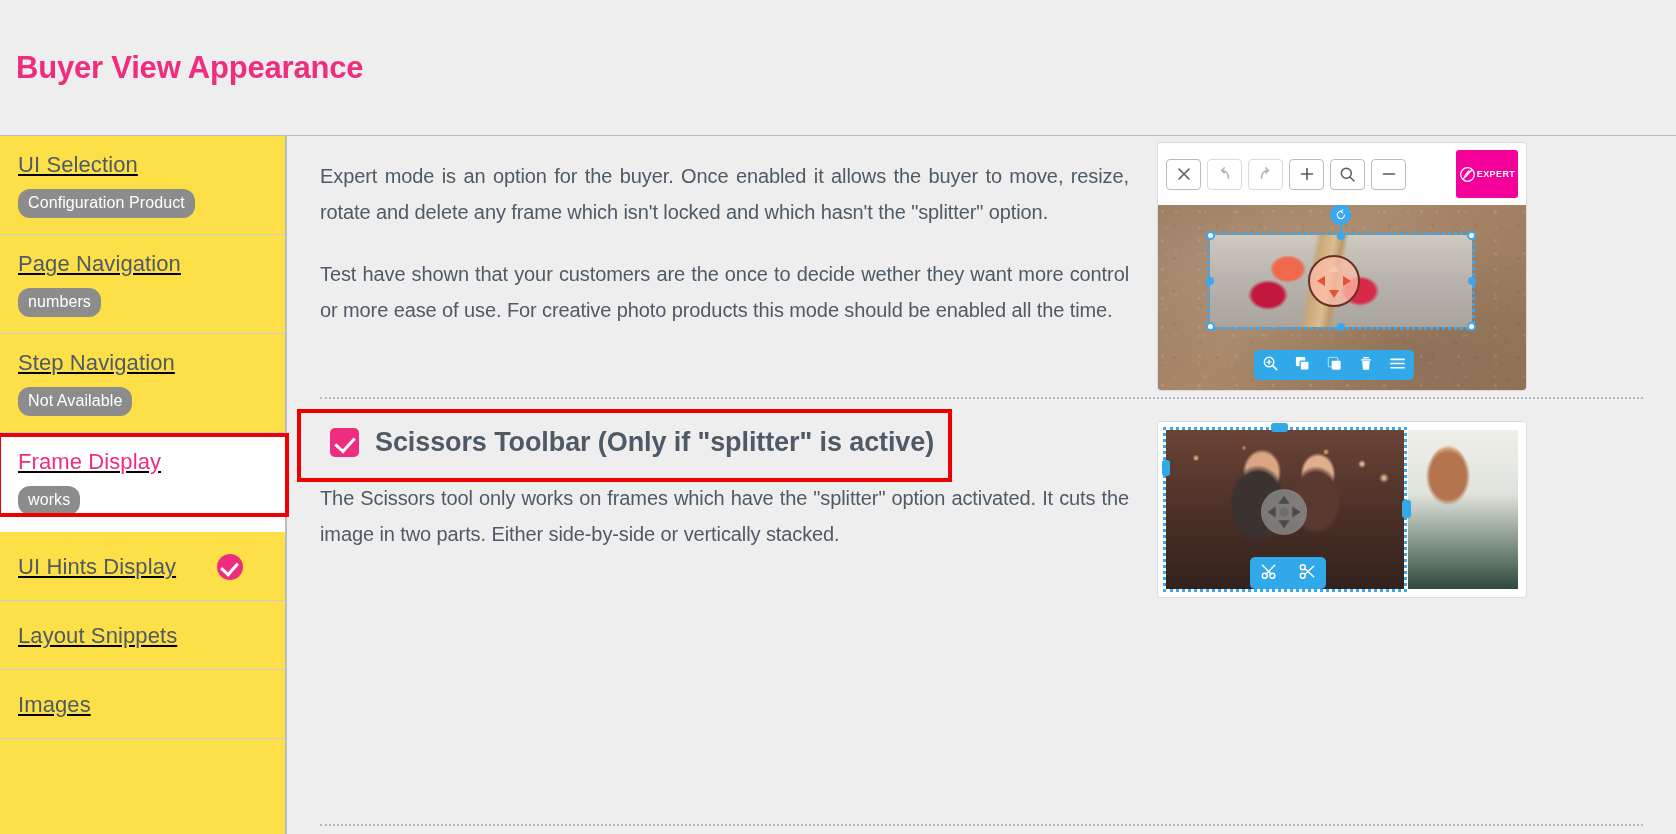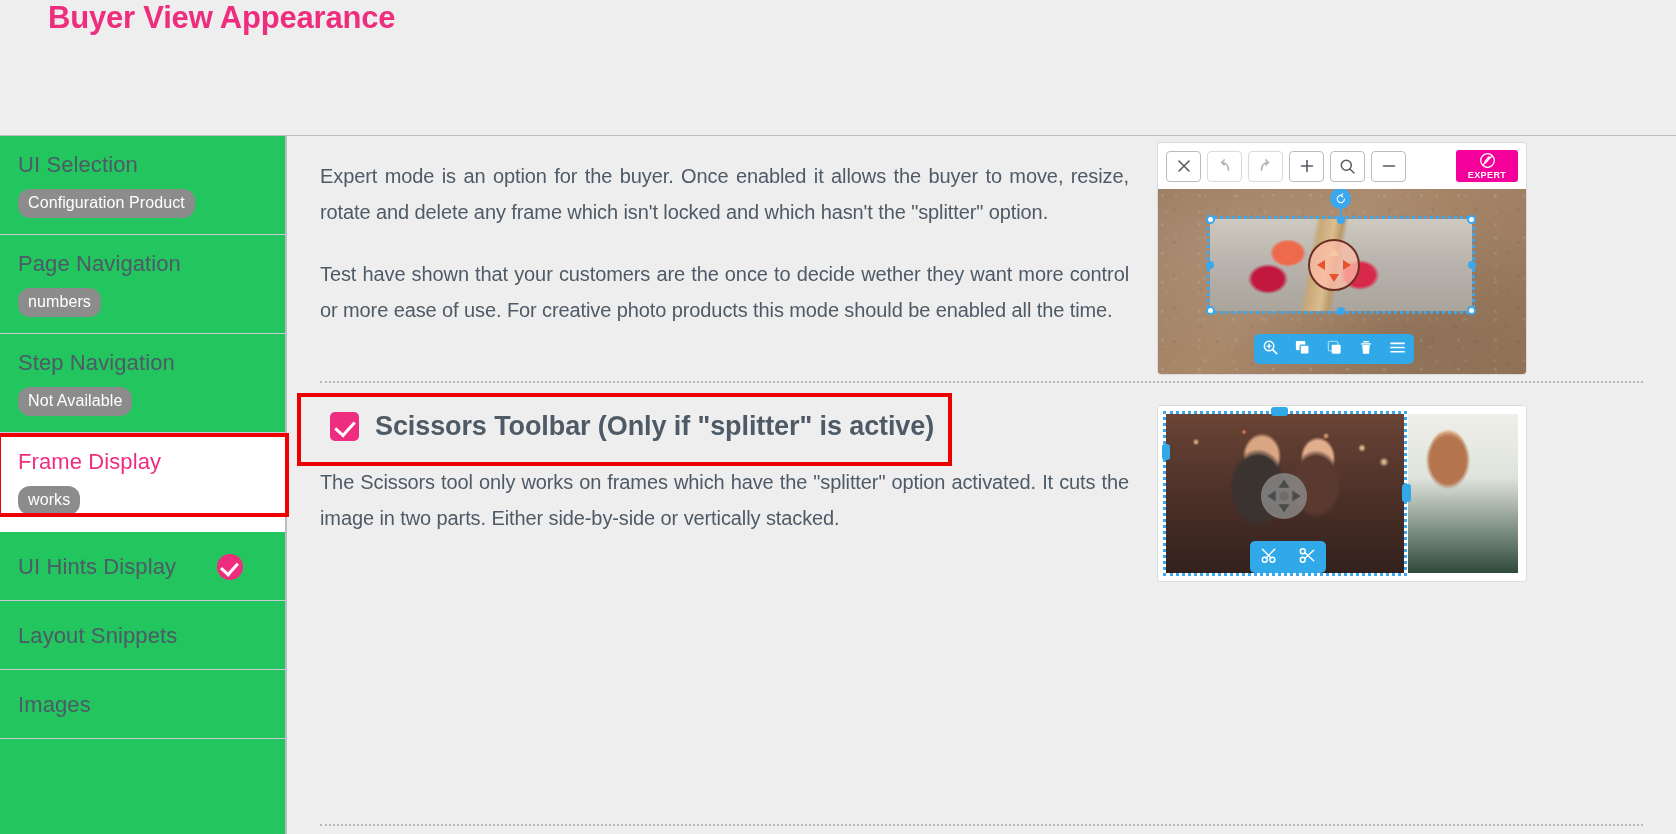--- a/index.html
+++ b/index.html
@@ -7,39 +7,40 @@
     width: 1676px; height: 834px;
     background: #eeeeee;
     font-family: "Liberation Sans", sans-serif;
     overflow: hidden;
   }
   .page { position: relative; width: 1676px; height: 834px; background: #eeeeee; }
 
   
   .header {
     height: 135px;
-    display: flex; align-items: flex-start;
-    padding-left: 48px;
+    display: flex; align-items: center;
+    padding-left: 16px;
     background: #eeeeee;
   }
   .header-title {
     font-size: 31px; font-weight: bold; color: #ef2d7e;
     letter-spacing: -0.2px;
   }
 
   
   .body { display: flex; height: 699px; }
 
   
   .sidebar {
     width: 287px; flex: 0 0 287px;
-    background: #22c55e;
+    background: #fde047;
     border-top: 1px solid #b9bcc0;
     border-right: 2px solid #b9bcc0;
     position: relative;
+    text-decoration: underline;
   }
   .side-item {
     position: relative;
     padding: 14px 20px 16px 18px;
     border-bottom: 1px solid #c9ccd0;
     min-height: 99px;
   }
   .side-item .label {
     font-size: 22px; color: #4e5a66; line-height: 30px;
     letter-spacing: .1px;
@@ -127,22 +128,22 @@
   .tbar { display: flex; align-items: center; gap: 6px; padding: 7px 8px; }
   .tbtn {
     width: 35px; height: 31px; border: 1px solid #b8bcc1; border-radius: 4px;
     background: #fff; display: flex; align-items: center; justify-content: center;
     color: #555b62;
   }
   .tbtn.dim { border-color: #d8dadd; color: #b2b6bb; }
   .tbtn svg { display: block; }
   .expert-btn {
     margin-left: auto; background: #f5009a; border-radius: 3px;
-    width: 62px; height: 32px; color: #fff;
-    display: flex; flex-direction: column; align-items: center; justify-content: center;
+    width: 62px; height: 48px; color: #fff;
+    display: flex; flex-direction: row; align-items: center; justify-content: center;
     gap: 1px;
   }
   .expert-btn .ex-label { font-size: 9px; font-weight: bold; letter-spacing: .4px; }
 
   .canvas1 {
     height: 185px; position: relative; overflow: hidden;
     background:
       radial-gradient(ellipse at 20% 30%, rgba(255,255,255,.10), transparent 60%),
       radial-gradient(ellipse at 70% 80%, rgba(0,0,0,.10), transparent 55%),
       linear-gradient(135deg, #9a7a5e 0%, #a9886a 40%, #96765a 100%);

